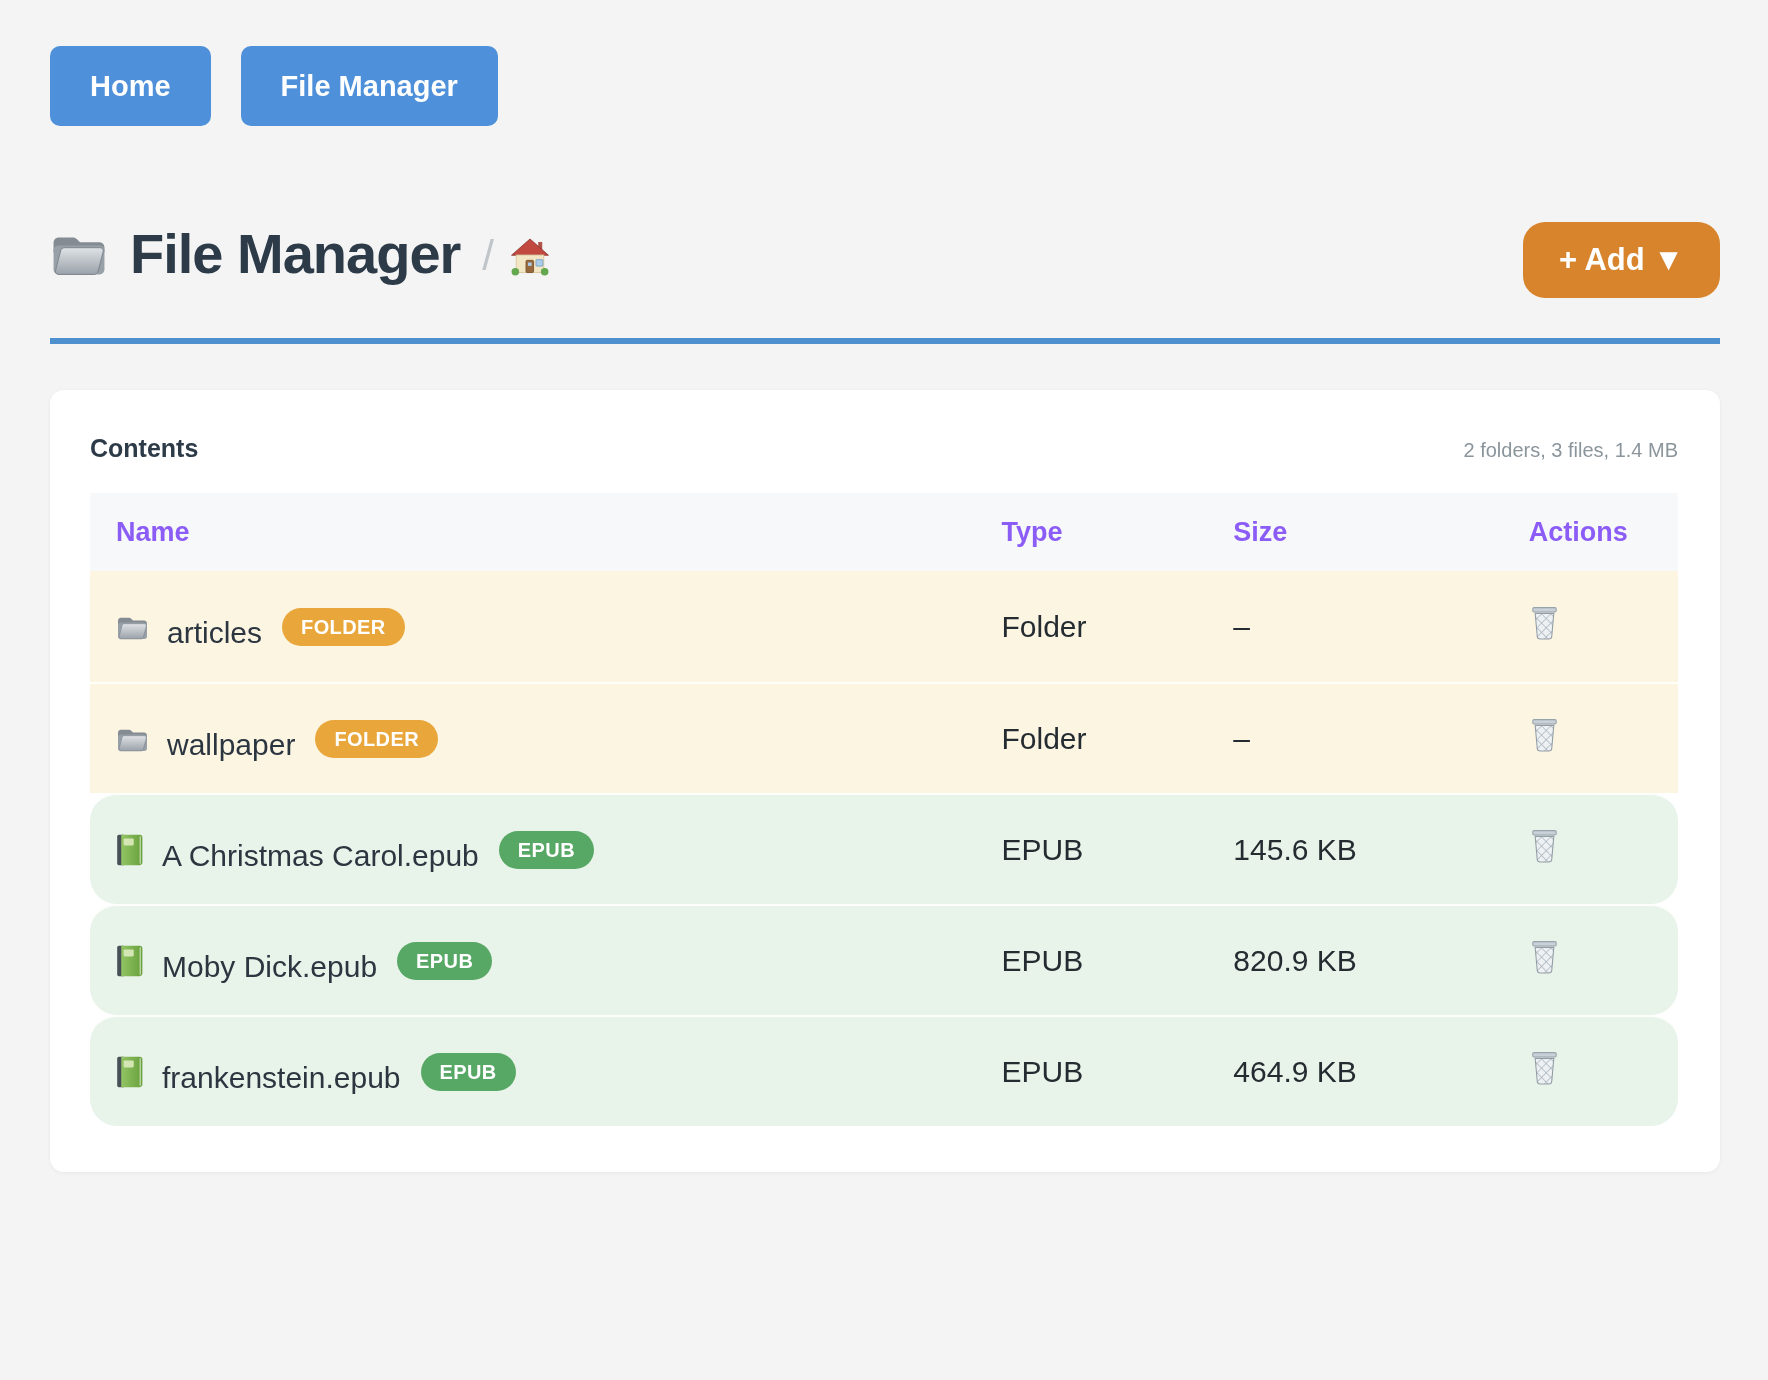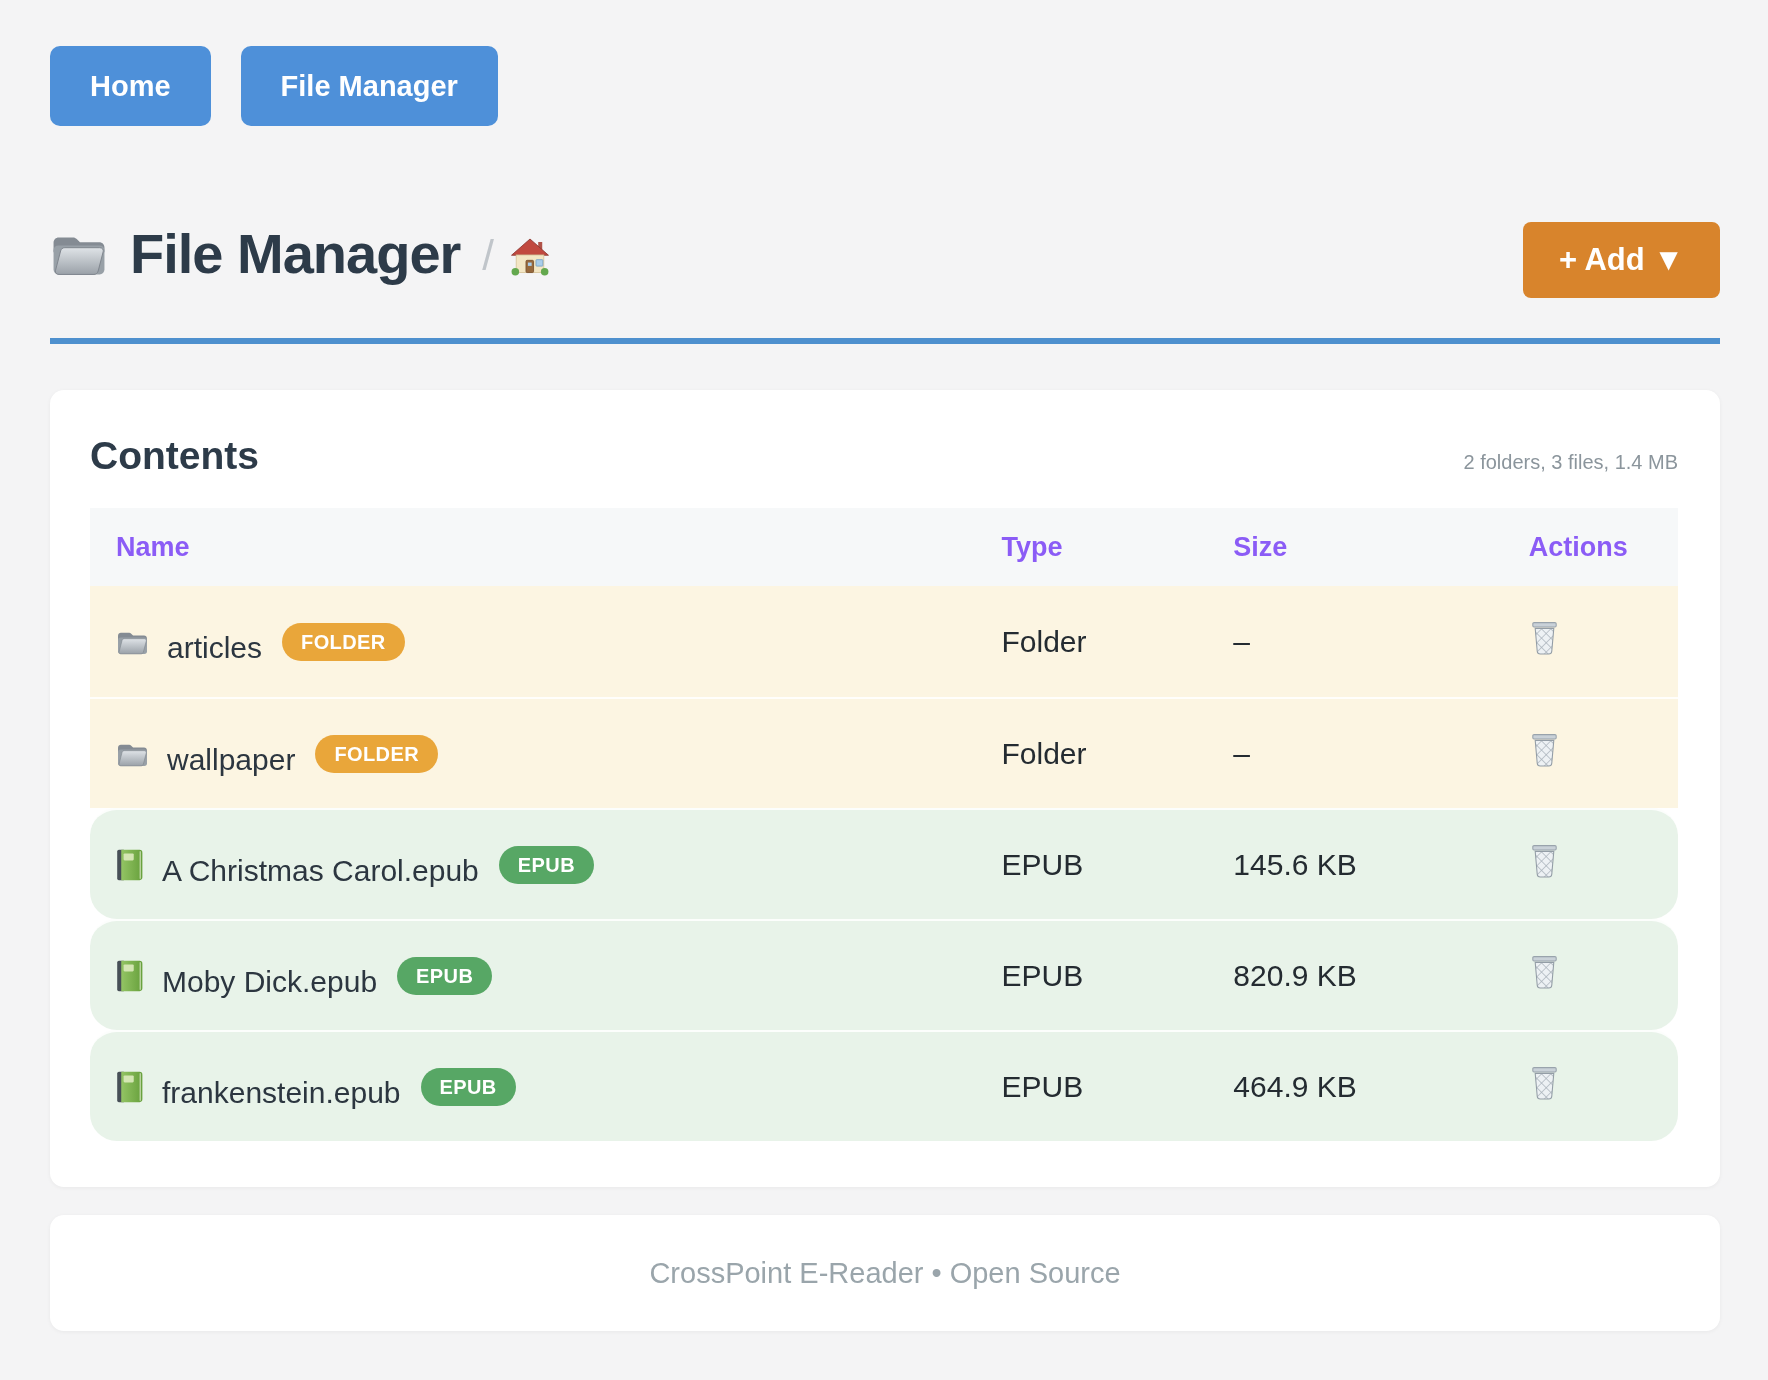--- a/index.html
+++ b/index.html
@@ -39,31 +39,31 @@
   h1{
     margin:0 0 0 22px;
     font-size:56px;font-weight:700;letter-spacing:-1px;
     color:var(--heading-text);
   }
   .crumb-sep{font-size:42px;color:#c0c5ca;margin:6px 16px 0 22px;font-weight:300;}
   .crumb-home{display:inline-flex;margin-top:8px;cursor:pointer;}
   .i-house{width:40px;height:38px;}
   .add-btn{
     background:var(--accent-orange);
-    color:#fff;border:none;border-radius:8px;
+    color:#fff;border:none;border-radius:22px;
     font-family:inherit;font-size:31px;font-weight:700;
     padding:0 36px;height:76px;line-height:76px;
     cursor:pointer;align-self:flex-start;margin-top:14px;
   }
   .divider{height:6px;background:var(--divider-blue);margin-top:40px;}
   
   .card{background:#fff;border-radius:14px;box-shadow:0 1px 4px rgba(0,0,0,.05);}
   .contents-card{margin-top:46px;padding:44px 42px 46px 40px;}
   .card-head{display:flex;justify-content:space-between;align-items:baseline;margin-bottom:30px;}
-  h2{margin:0;font-size:39px;font-weight:700;color:var(--heading-text);}
+  h2{margin:0;font-size:25px;font-weight:700;color:var(--heading-text);}
   .summary{font-size:20px;color:var(--muted-text);}
   
   .table{width:100%;}
   .thead{
     display:flex;align-items:center;
     background:#f6f8f9;height:78px;
     color:#8b5cf6;font-weight:700;font-size:27px;
   }
   .col-name{width:57.4%;padding-left:26px;display:flex;align-items:center;}
   .col-type{width:14.6%;}
@@ -275,17 +275,14 @@
           <button class="trash-btn">
               <svg class="i-trash">
                 <use href="#sym-trash"></use>
               </svg>
             </button>
         </div>
       </div>
     </div>
   </section>
 
-  <footer class="card footer-card">
-    <span class="footer-text">CrossPoint E-Reader • Open Source</span>
-  </footer>
 
 </div>
 
 </body></html>

